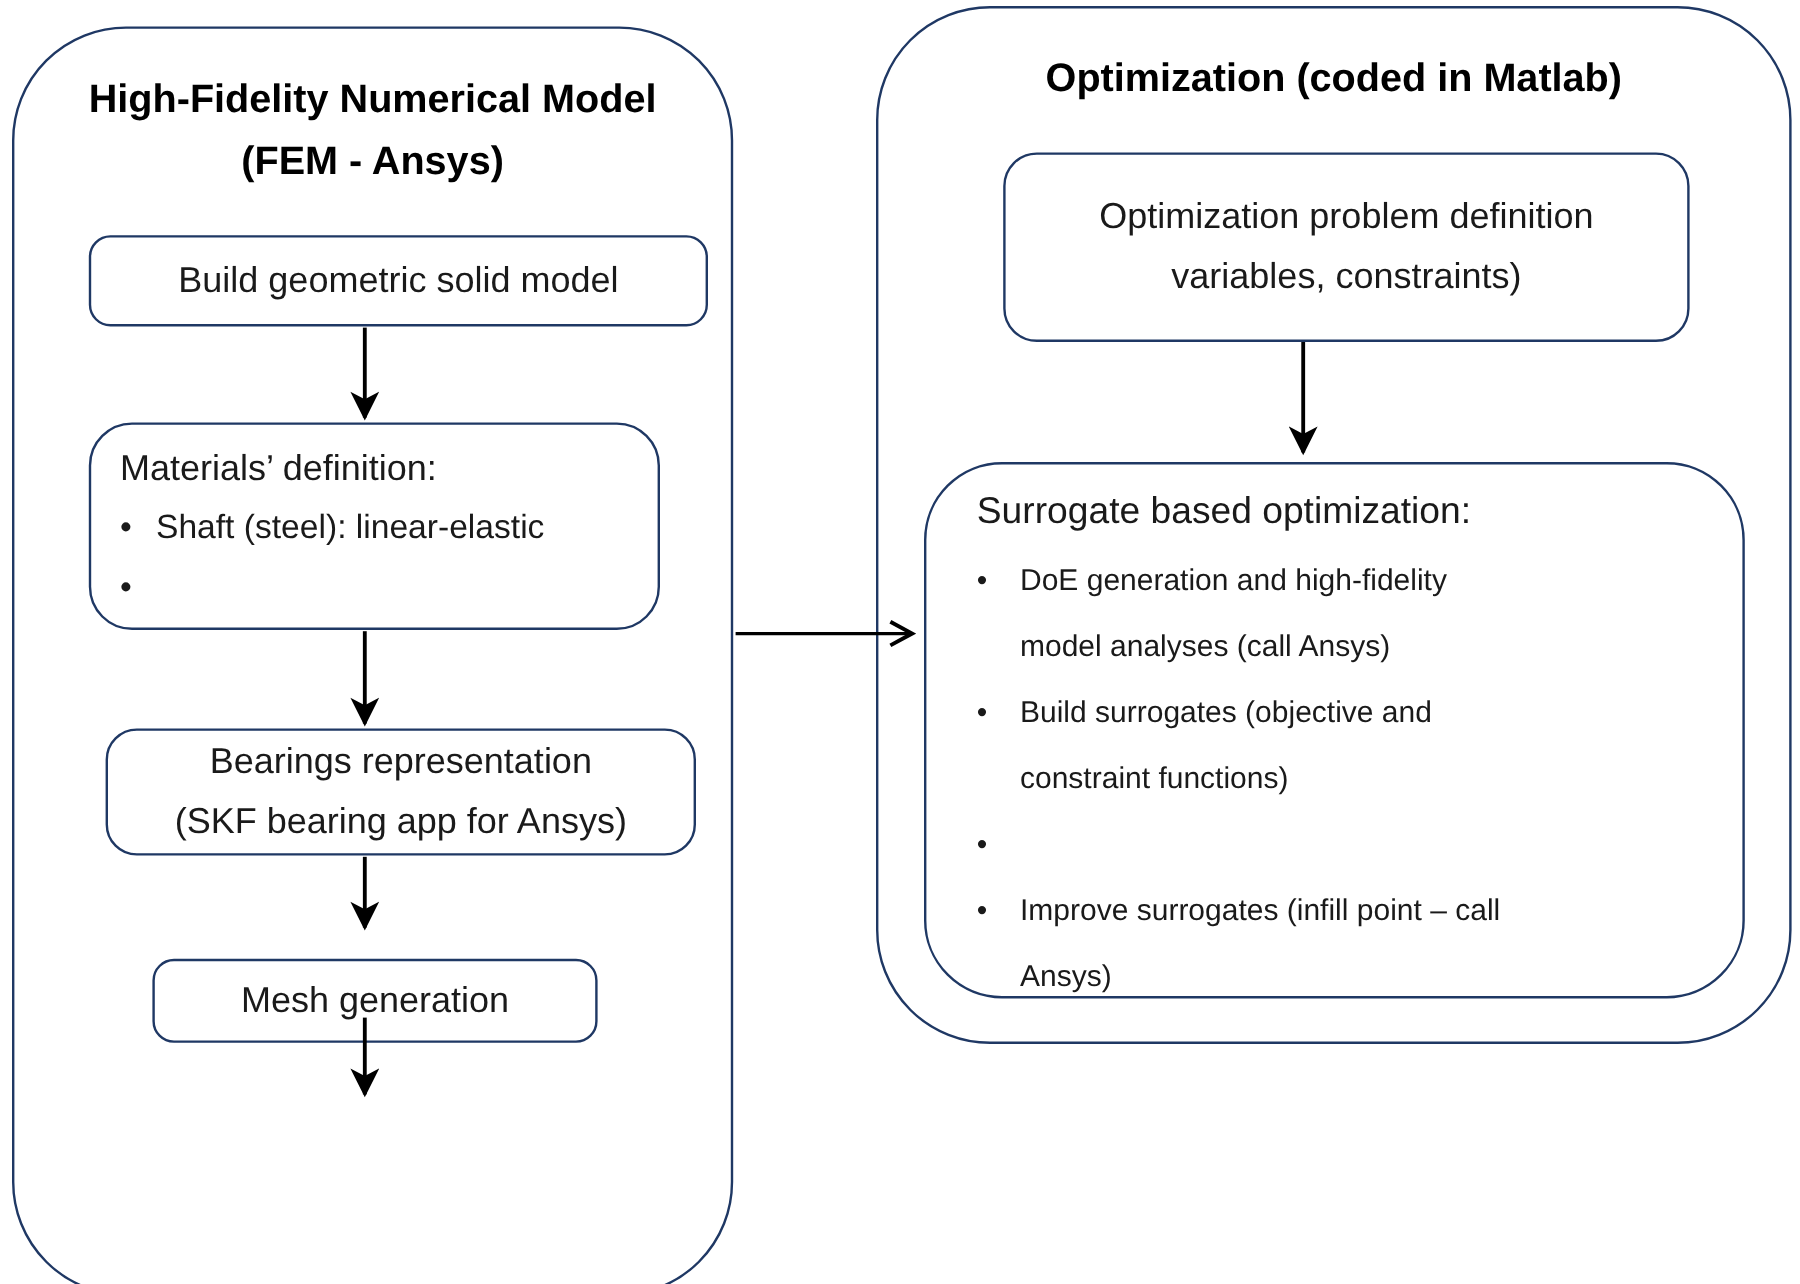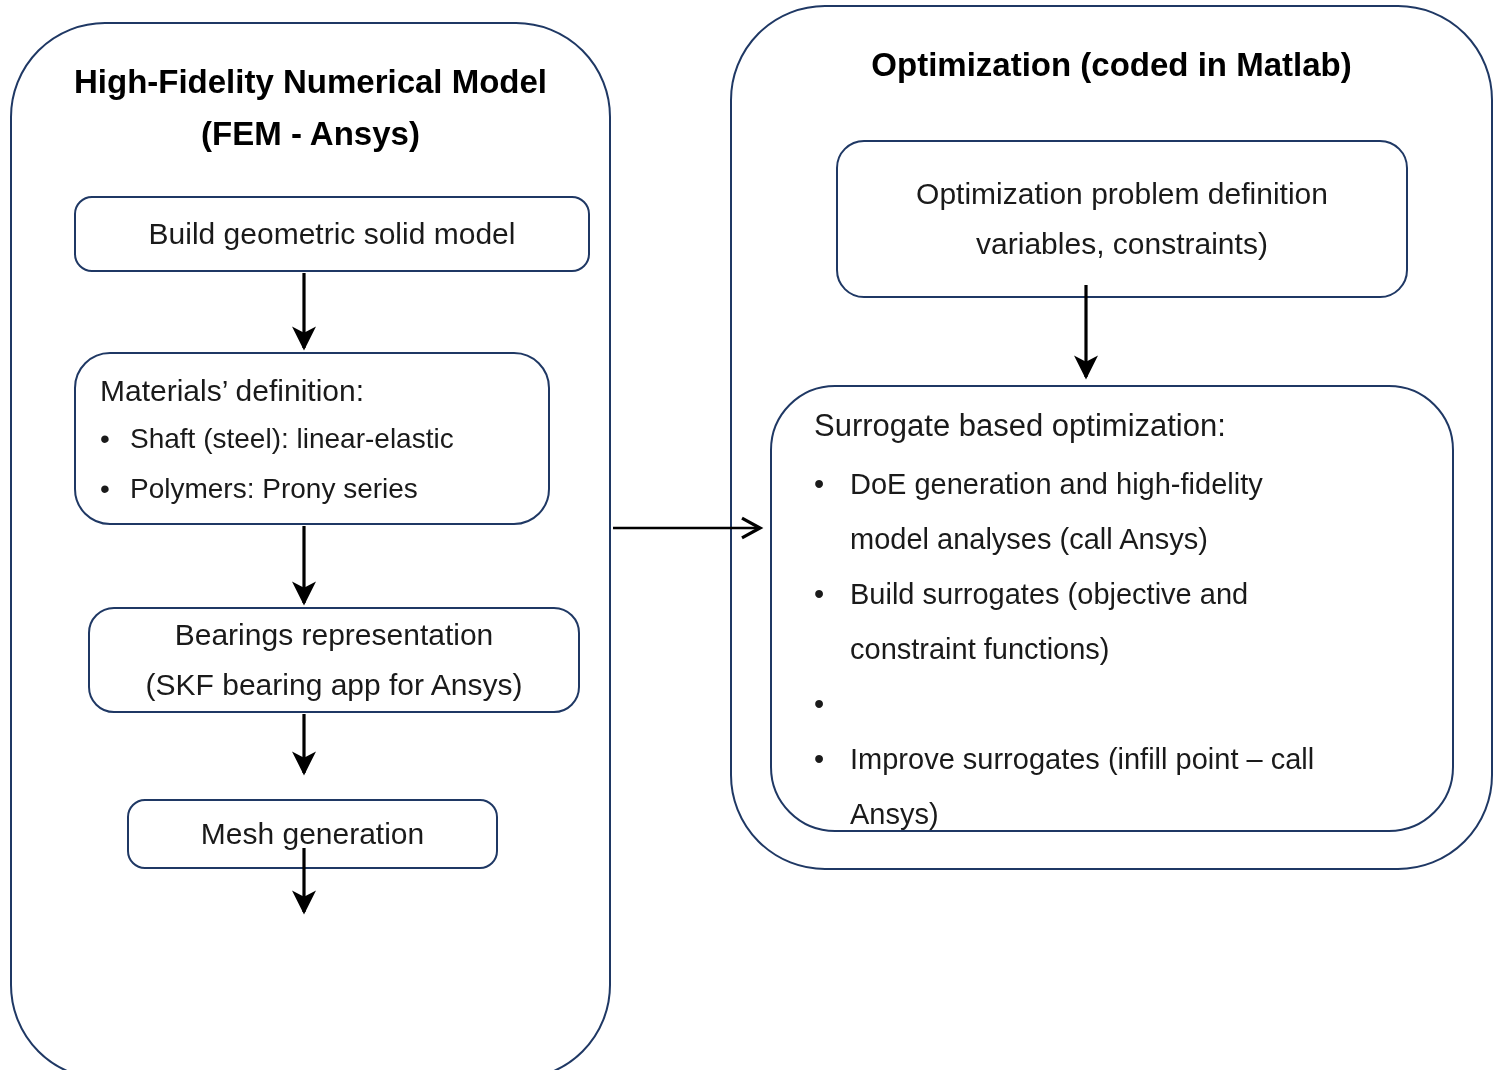--- a/index.html
+++ b/index.html
@@ -54,34 +54,34 @@
   #box-materials{
     left:74px;top:352px;width:476px;height:173px;border-radius:36px;
     justify-content:flex-start;align-items:stretch;text-align:left;
     padding:14px 14px 0 24px;
   }
   #box-materials .heading{font-size:30px;line-height:46px;}
   #box-bearings{left:88px;top:607px;width:492px;height:106px;border-radius:26px;line-height:50px;font-size:30px;}
   #box-mesh{left:127px;top:799px;width:371px;height:70px;border-radius:18px;}
   #box-boundary{left:119px;top:916px;width:419px;height:104px;border-radius:26px;line-height:50px;}
   
-  #box-problem{left:836px;top:140px;width:572px;height:158px;border-radius:28px;line-height:50px;font-size:30px;}
+  #box-problem{left:836px;top:127px;width:572px;height:158px;border-radius:28px;line-height:50px;font-size:30px;}
   #box-surrogate{
     left:770px;top:385px;width:684px;height:447px;border-radius:65px;
     justify-content:flex-start;align-items:stretch;text-align:left;
     padding:16px 26px 0 42px;
   }
   #box-surrogate .heading{font-size:31px;line-height:46px;margin-bottom:8px;}
   .bullet-list{display:flex;flex-direction:column;}
   .bullet-item{display:flex;flex-direction:row;align-items:flex-start;}
   .bullet-dot{flex:0 0 36px;}
   .bullet-dot::before{content:"\2022";}
   #box-materials .bullet-dot{flex:0 0 30px;}
   #box-materials .bullet-item{font-size:28px;line-height:50px;}
-  #box-surrogate .bullet-item{font-size:29px;line-height:55px;}
+  #box-surrogate .bullet-item{font-size:25px;line-height:55px;}
   .bullet-lines{display:flex;flex-direction:column;}
   .bullet-lines .line{white-space:nowrap;}
   
   #arrows{
     position:absolute;left:0;top:0;width:1500px;height:1070px;
     pointer-events:none;
   }
 </style>
 </head>
 <body>
@@ -101,21 +101,20 @@
 
   <div id="box-materials" class="node">
     <div class="heading">Materials’ definition:</div>
     <div class="bullet-list">
       <div class="bullet-item">
         <span class="bullet-dot"></span>
         <span class="line">Shaft (steel): linear-elastic</span>
       </div>
       <div class="bullet-item">
         <span class="bullet-dot"></span>
-        <span class="line">Polymers: Prony series</span>
       </div>
     </div>
   </div>
 
   <div id="box-bearings" class="node">
     <div class="line">Bearings representation</div>
     <div class="line">(SKF bearing app for Ansys)</div>
   </div>
 
   <div id="box-mesh" class="node">

